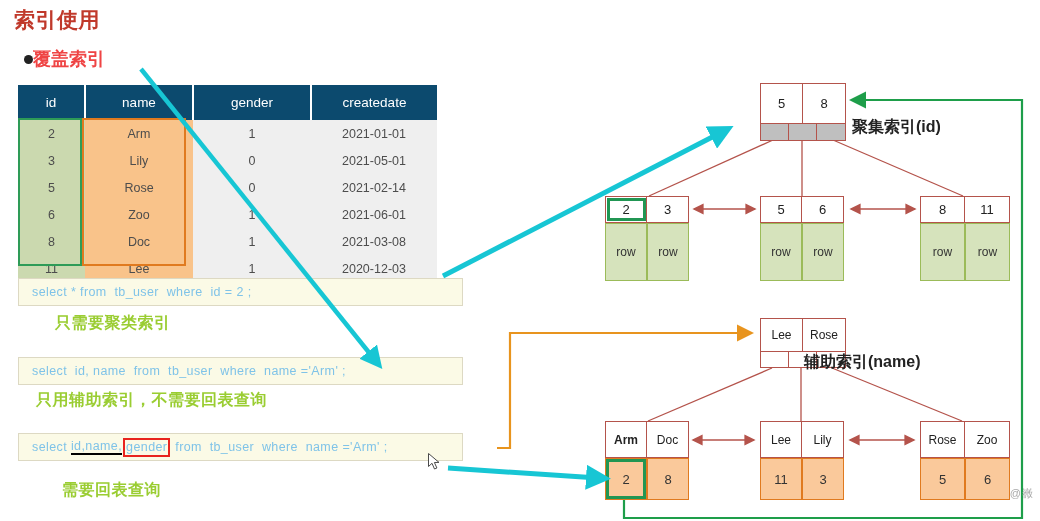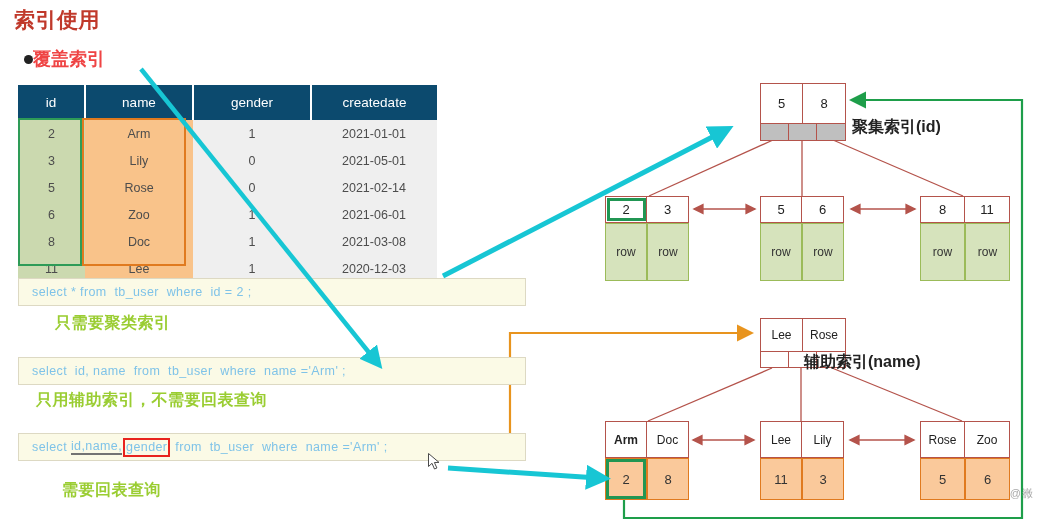--- a/index.html
+++ b/index.html
@@ -98,38 +98,38 @@
     top: 118px;
     width: 104px;
     height: 148px;
     border: 2px solid #E07A1F;
     box-sizing: border-box;
   }
   
   .sql-box {
     position: absolute;
     left: 18px;
-    width: 508px;
+    width: 445px;
     height: 28px;
     background: #FBFAE6;
     border: 1px solid #DDD9C3;
     box-sizing: border-box;
     display: flex;
     align-items: center;
     padding-left: 13px;
     font-size: 12.5px;
     color: #7FC3E8;
     letter-spacing: 0.4px;
     white-space: pre;
   }
   .sql-1 { top: 278px; }
   .sql-2 { top: 357px; }
   .sql-3 { top: 433px; }
   .sql-underline {
-    border-bottom: 2px solid #737373;
+    border-bottom: 2px solid #000000;
     padding-bottom: 0px;
   }
   .sql-redbox {
     border: 2px solid #E8231E;
     padding: 0 1px;
     margin: 0 1px;
     line-height: 15px;
   }
   
   .note {

